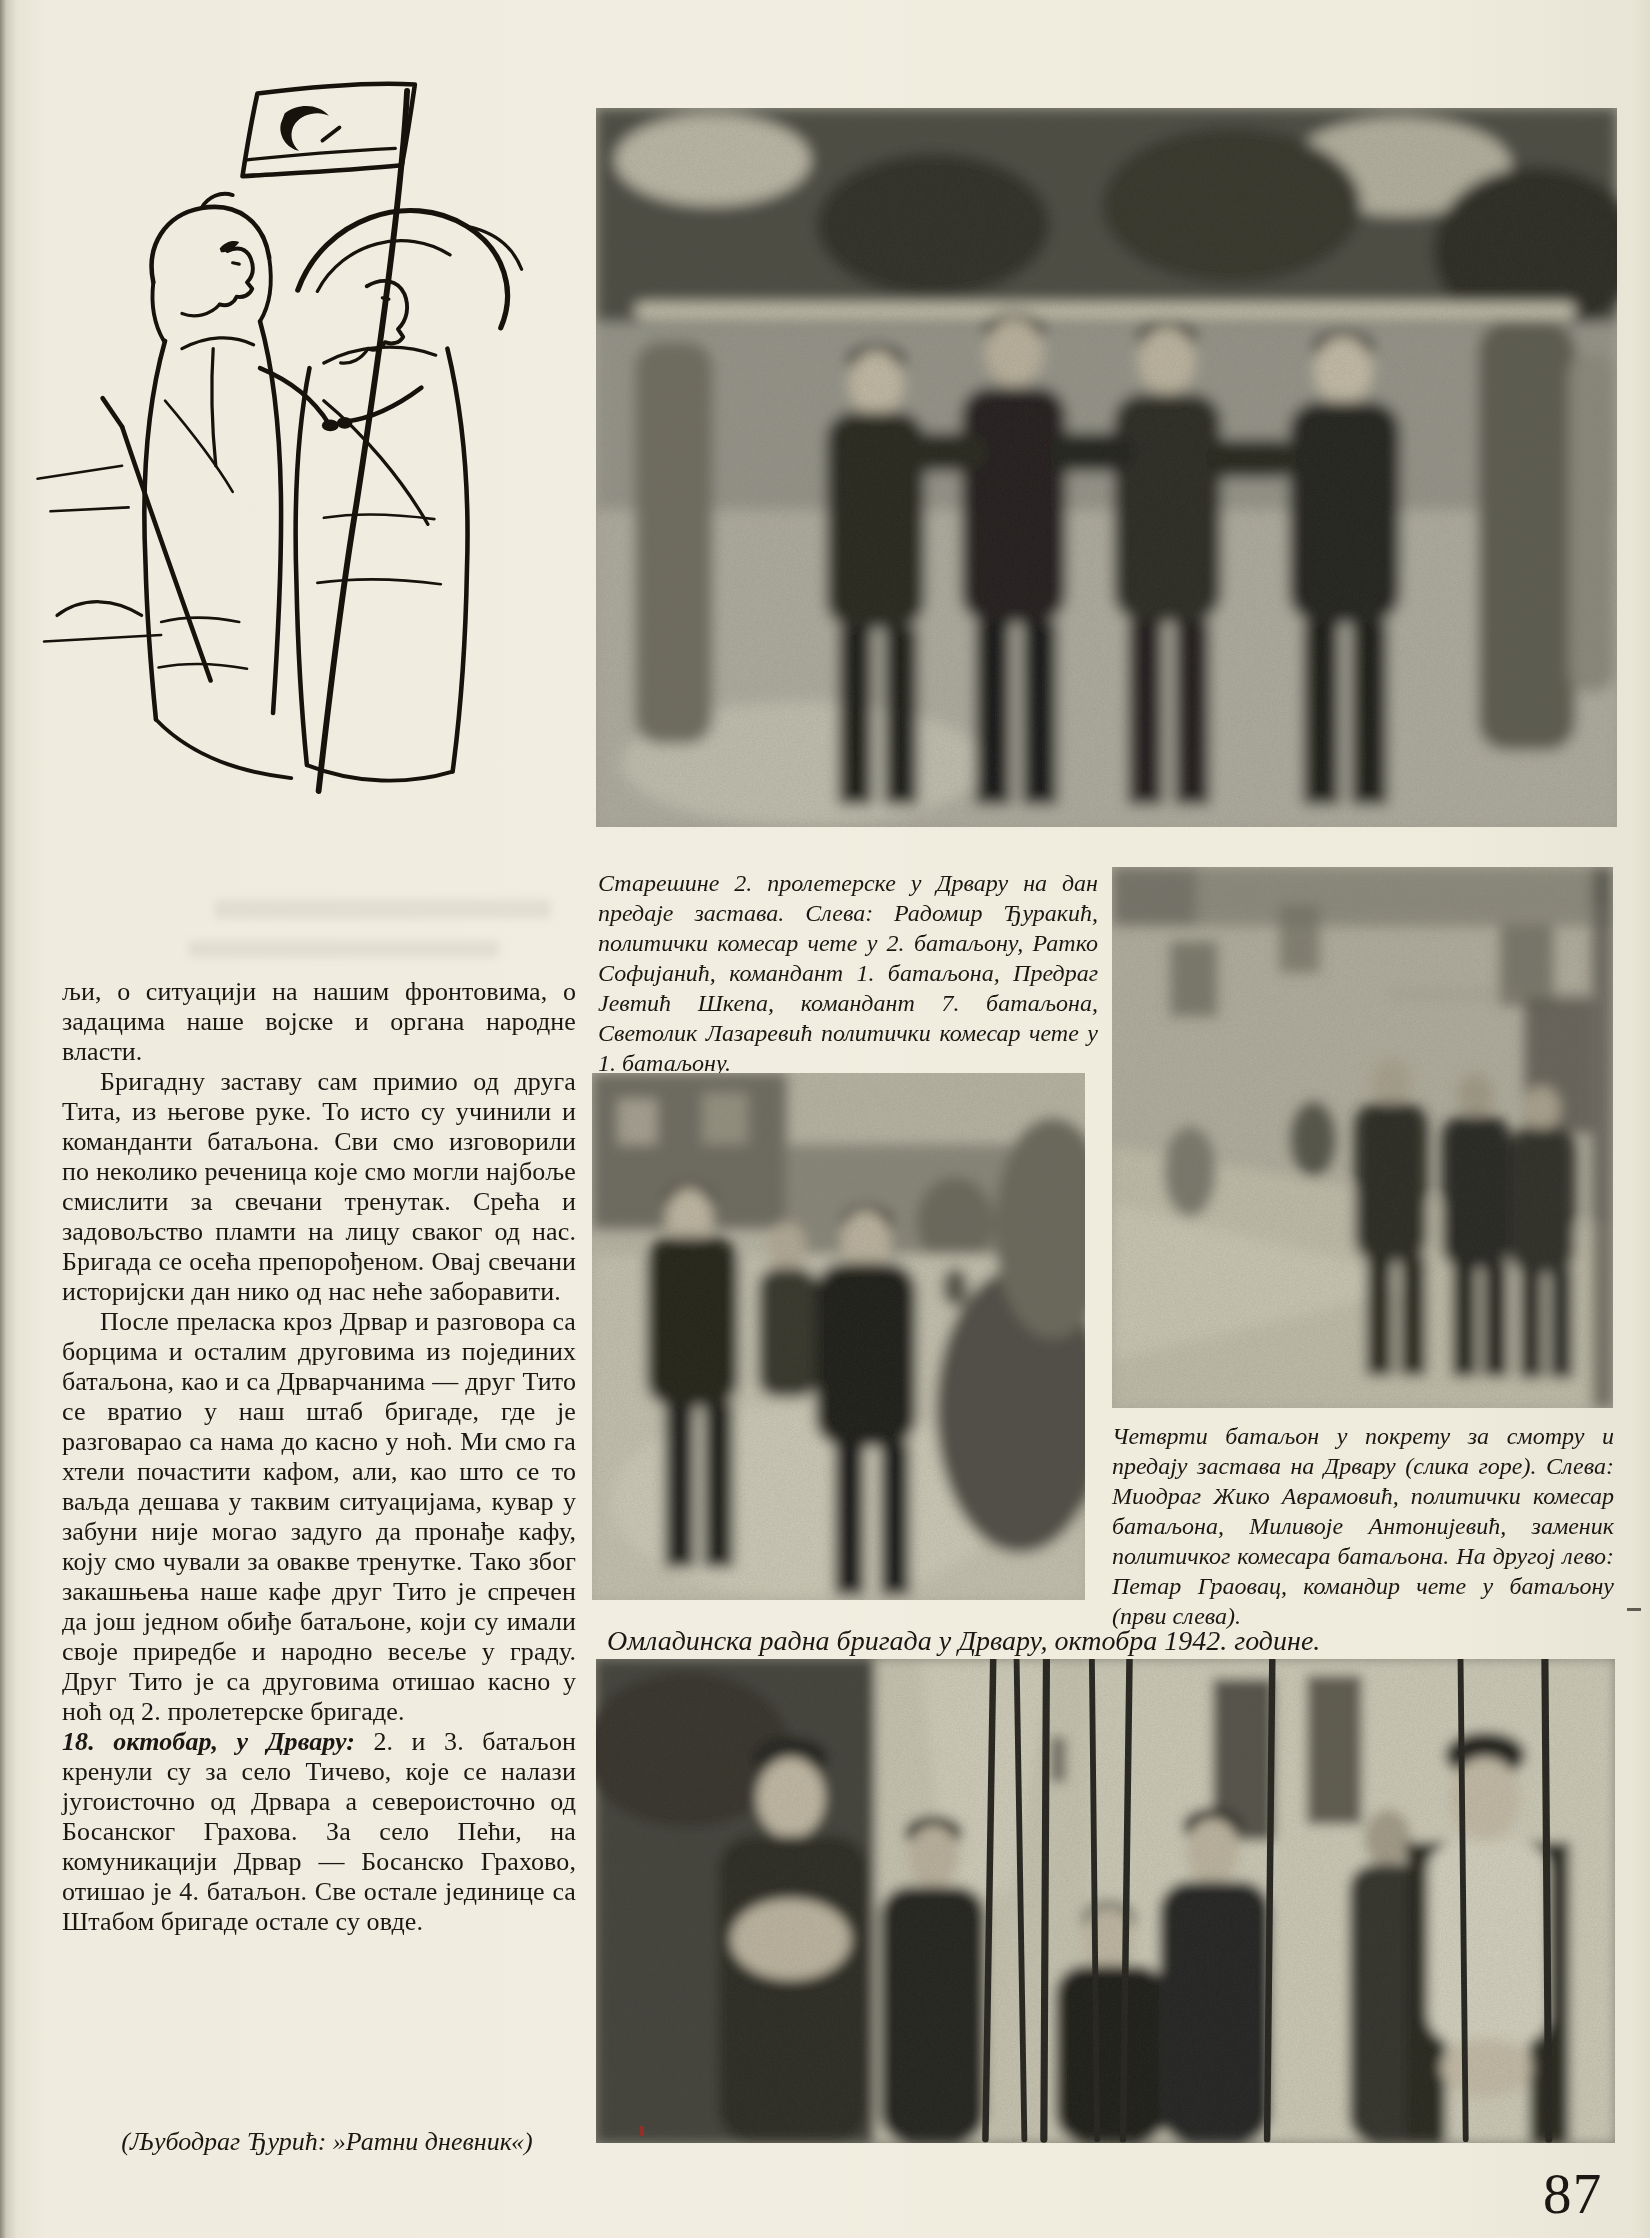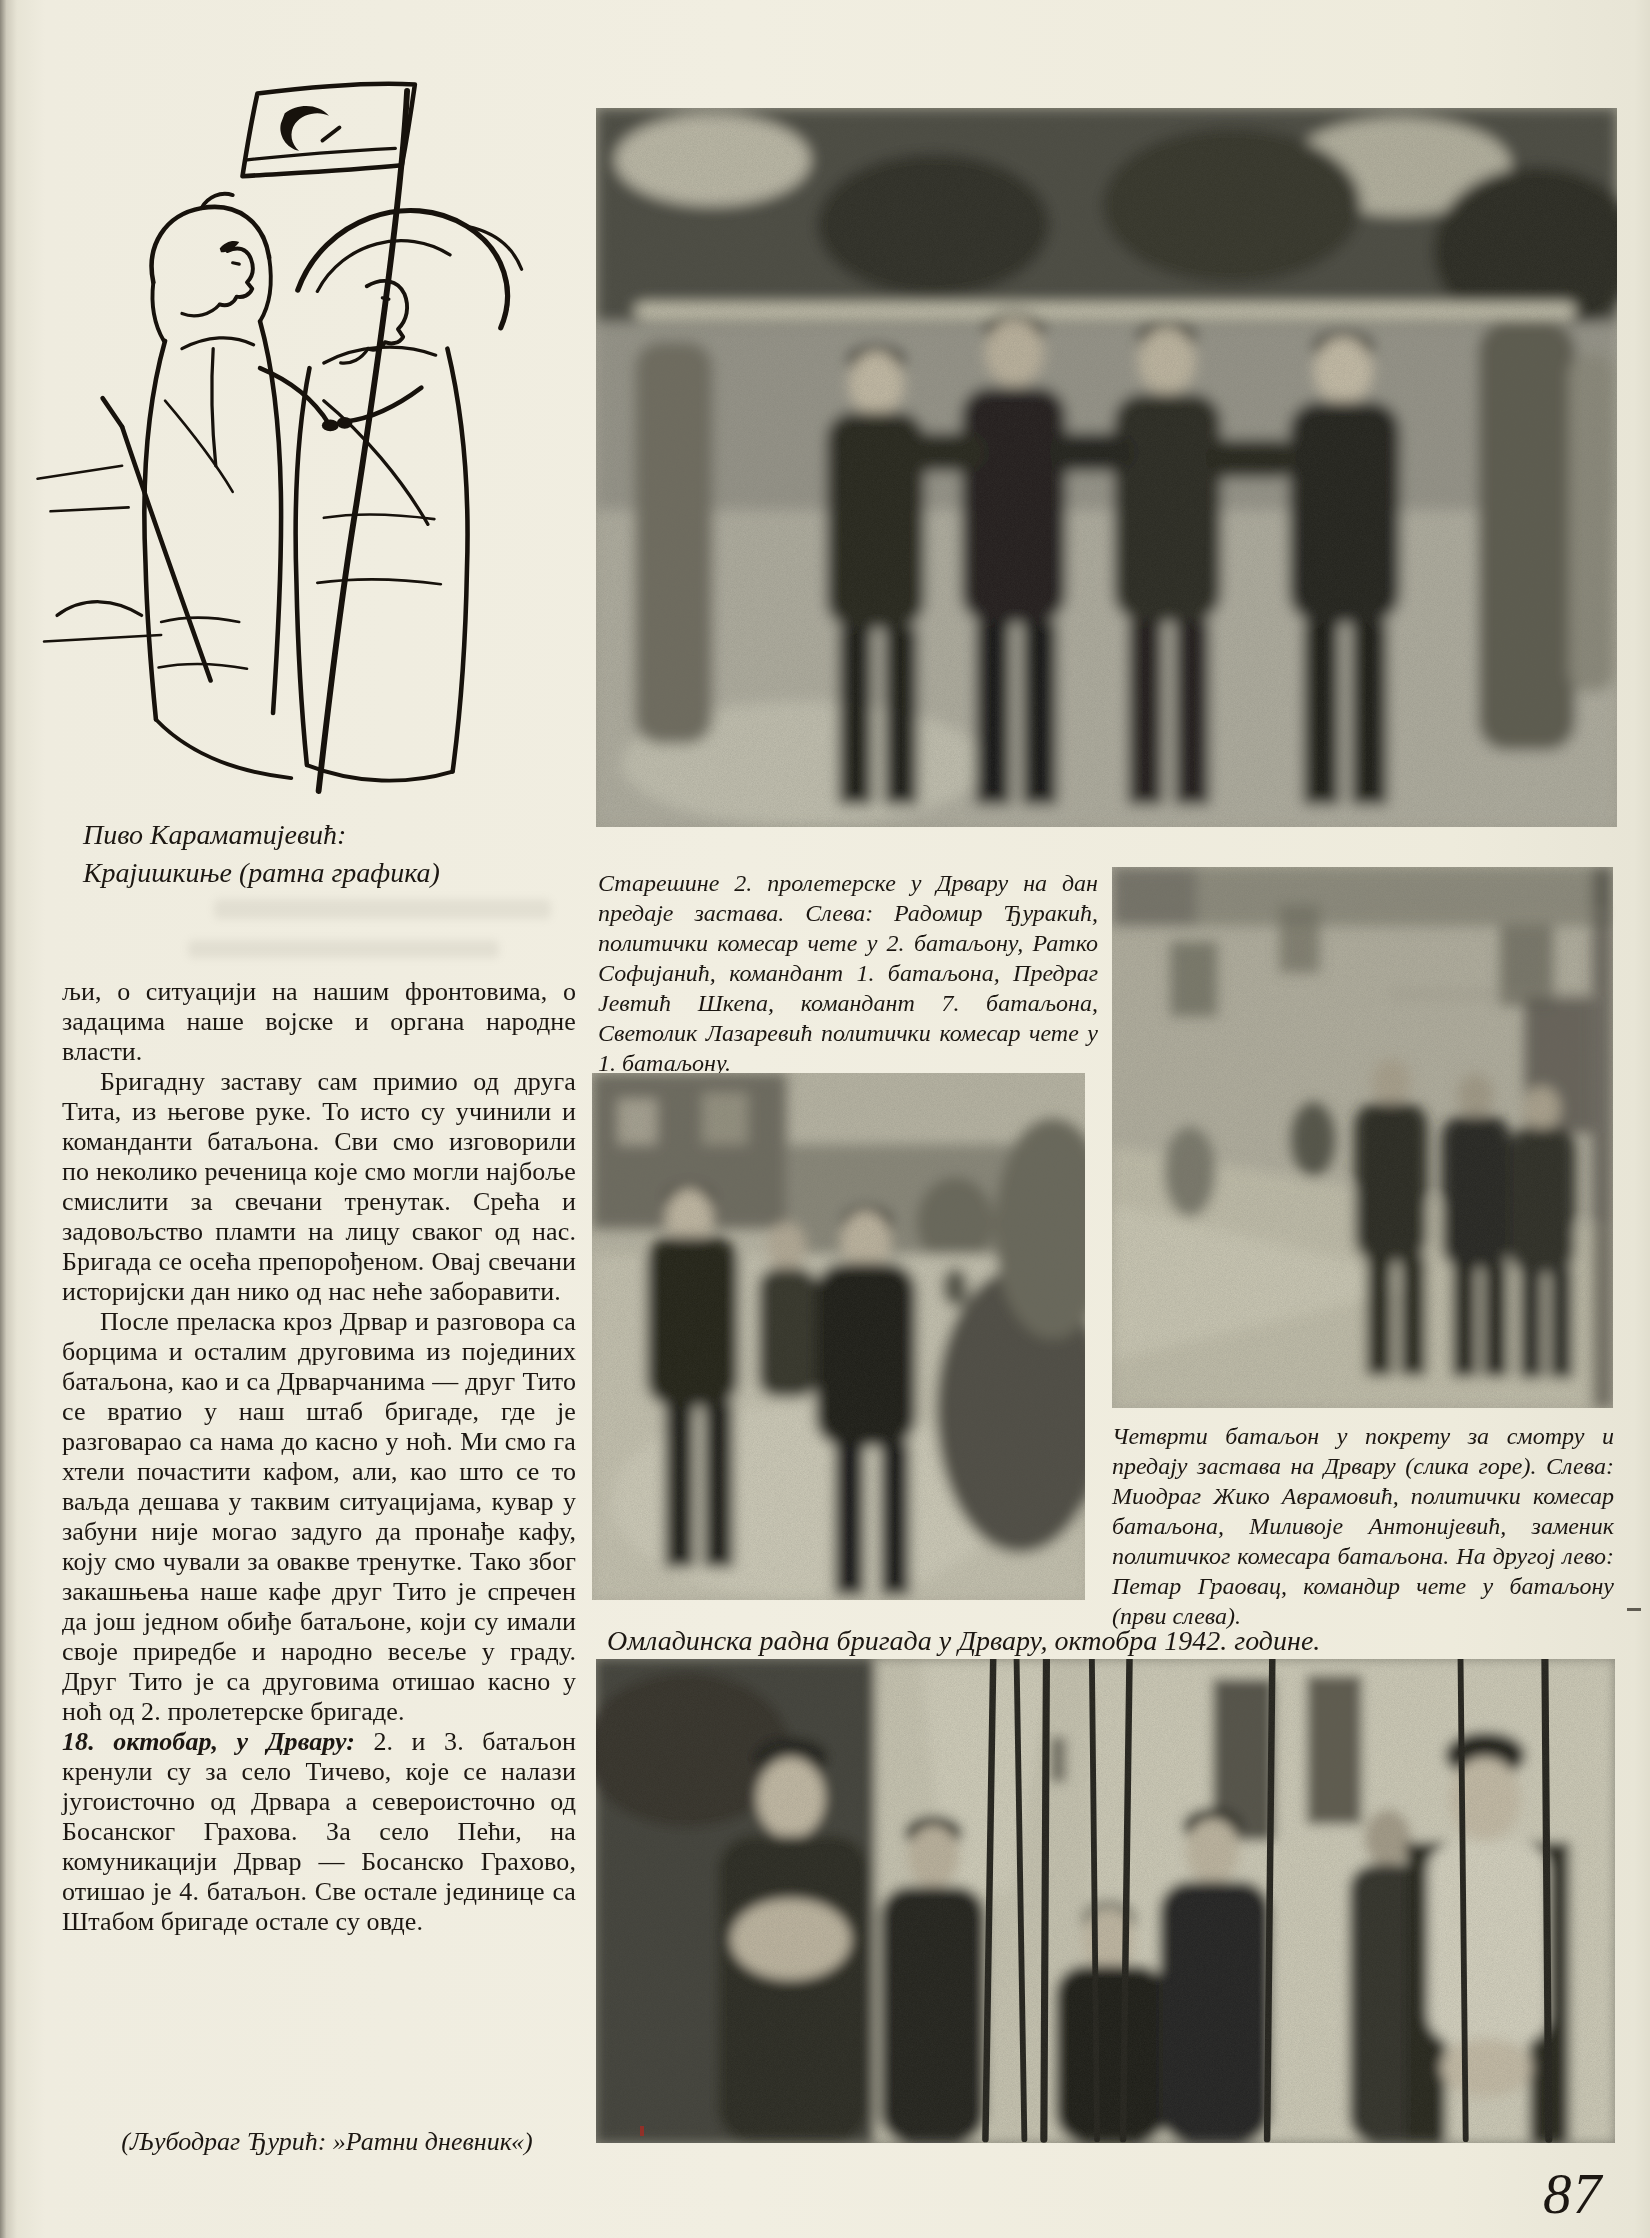--- a/index.html
+++ b/index.html
@@ -20,21 +20,21 @@
   .column p.indent{text-indent:38px;}
   .lead{font-weight:bold; font-style:italic;}
   .source{left:70px; top:2127px; width:514px; text-align:center;
           font-size:26px; font-style:italic;}
   
   .cap{font-style:italic; font-size:24px; line-height:30px; text-align:justify;}
   .cap-top{left:598px; top:868px; width:500px;}
   .cap-right{left:1112px; top:1421px; width:502px;}
   .cap-mid{left:607px; top:1625px; font-style:italic; font-size:28px; white-space:nowrap;}
   .art-caption{left:83px; top:816px; font-style:italic; font-size:28px; line-height:38px;}
-  .page-num{left:1543px; top:2161px; font-size:57px; font-style:italic; letter-spacing:1.3px;}
+  .page-num{left:1543px; top:2161px; font-size:57px; letter-spacing:1.3px;}
   
   .photo{overflow:hidden; background:#9a9889;}
   .photo svg{display:block; width:100%; height:100%;}
   .photo-top{left:596px; top:108px; width:1021px; height:719px;}
   .photo-mr{left:1112px; top:867px; width:501px; height:541px;}
   .photo-ml{left:592px; top:1073px; width:493px; height:527px;}
   .photo-bottom{left:596px; top:1659px; width:1019px; height:484px;}
   
   .sketch{left:18px; top:60px; width:514px; height:766px;}
   .sketch svg{display:block; width:100%; height:100%;}
@@ -99,24 +99,20 @@
       </g>
       <g fill="#17120c" stroke="none">
         <path d="M410,78 C432,62 462,64 478,82 C462,74 438,78 426,94 C416,108 420,126 432,136 C412,132 400,112 404,94 Z"></path>
         <ellipse cx="480" cy="558" rx="13" ry="9"></ellipse>
         <ellipse cx="502" cy="554" rx="12" ry="9"></ellipse>
         <path d="M310,286 C318,276 330,272 340,276 C334,286 322,292 312,292 Z"></path>
       </g>
     </svg>
   </div>
 
-  <div class="abs art-caption">
-    <div>Пиво Караматијевић:</div>
-    <div>Крајишкиње (ратна графика)</div>
-  </div>
 
   <div class="abs photo photo-top" aria-label="Четири старешине стоје загрљени испред дрвећа у Дрвару">
     <svg viewBox="0 0 1574 1108" preserveAspectRatio="none">
       <defs>
         <filter id="b1" x="-10%" y="-10%" width="120%" height="120%">
             <feGaussianBlur stdDeviation="11"></feGaussianBlur>
           </filter>
         <filter id="g1">
             <feTurbulence type="fractalNoise" baseFrequency="0.8" numOctaves="2"></feTurbulence>
           <feColorMatrix type="matrix" values="0 0 0 0 0.12  0 0 0 0 0.12  0 0 0 0 0.10  0 0 0 0.45 0"></feColorMatrix>

